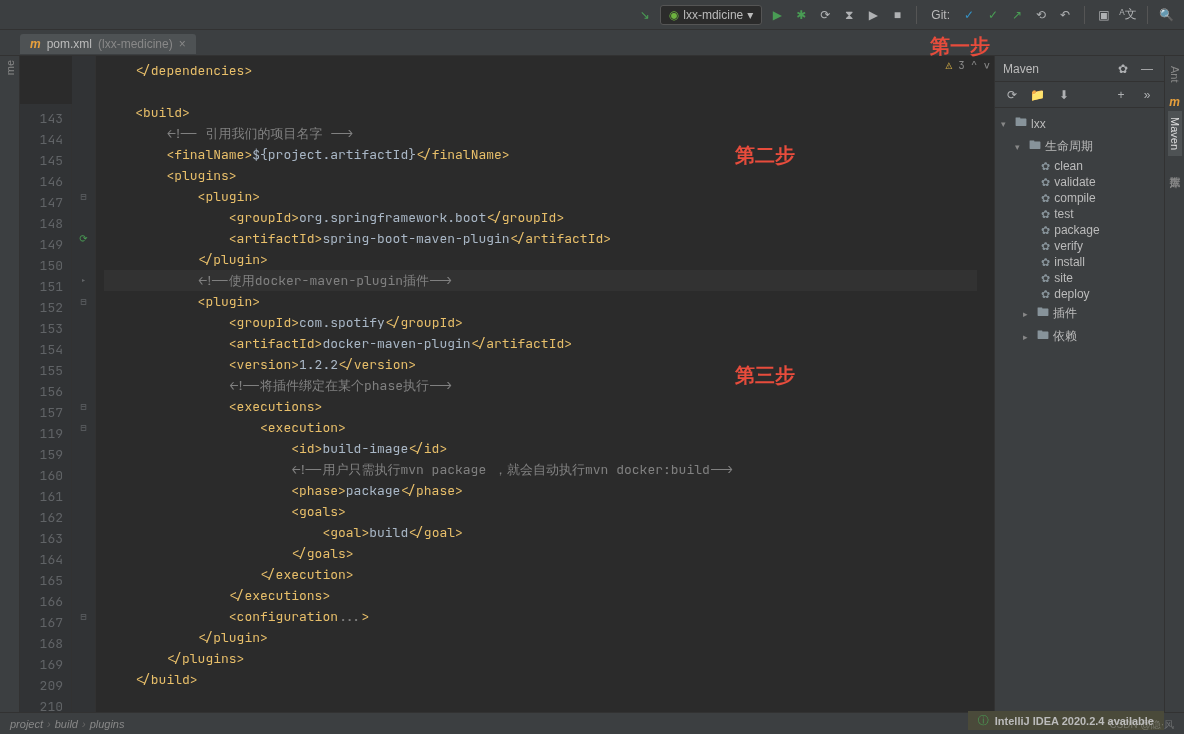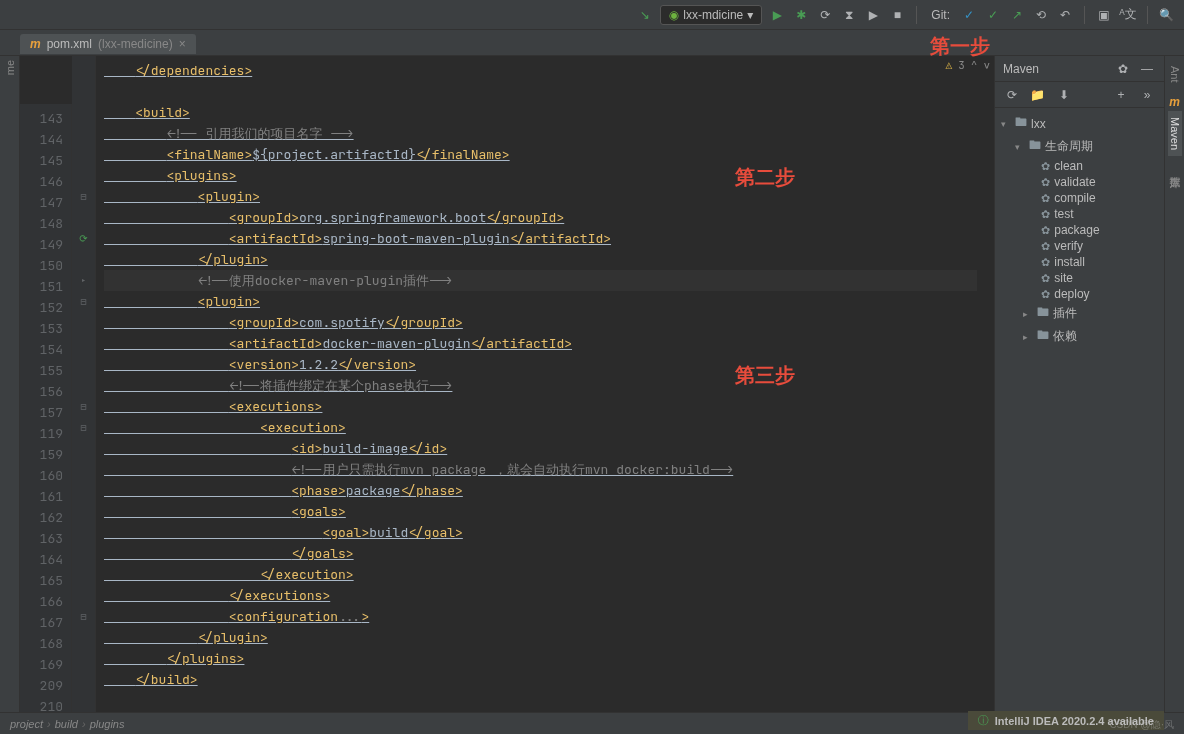--- a/index.html
+++ b/index.html
@@ -60,21 +60,20 @@
   width: 24px; background: #313335; border-right: 1px solid #323232;
   display: flex; flex-direction: column; padding-top: 4px; line-height: 21px;
 }
 .glyph-slot { height: 21px; display: flex; align-items: center; justify-content: center; }
 .fold-mark { color: #606366; font-size: 10px; }
 .run-glyph { color: #499c54; font-size: 10px; }
 
 .code {
   flex: 1; padding: 4px 17px 4px 8px; line-height: 21px; white-space: pre;
   position: relative;
-  text-decoration: underline;
 }
 .code-line { height: 21px; }
 .hl-line { background: #323232; width: 100%; display: inline-block; }
 
 .t-tag { color: #e8bf6a; }
 .t-txt { color: #a9b7c6; }
 .t-com { color: #808080; }
 
 .right-sidebar {
   width: 20px; background: #3c3f41; border-left: 1px solid #323232;
@@ -380,16 +379,16 @@
   <defs>
       <marker id="ah" markerWidth="10" markerHeight="8" refX="9" refY="4" orient="auto">
         <polygon points="0 0, 10 4, 0 8" fill="#e74c3c"></polygon>
       </marker>
     </defs>
   <line x1="970" y1="45" x2="1155" y2="105" stroke="#e74c3c" stroke-width="2" marker-end="url(#ah)"></line>
   <line x1="790" y1="155" x2="1085" y2="148" stroke="#e74c3c" stroke-width="2" marker-end="url(#ah)"></line>
   <line x1="790" y1="370" x2="1085" y2="230" stroke="#e74c3c" stroke-width="2" marker-end="url(#ah)"></line>
 </svg>
 <div class="annotation" style="left:930px;top:33px">第一步</div>
-<div class="annotation" style="left:735px;top:164px">第二步</div>
+<div class="annotation" style="left:735px;top:142px">第二步</div>
 <div class="annotation" style="left:735px;top:362px">第三步</div>
 
 <div class="watermark">CSDN @隐·风</div>
 
 </body></html>

